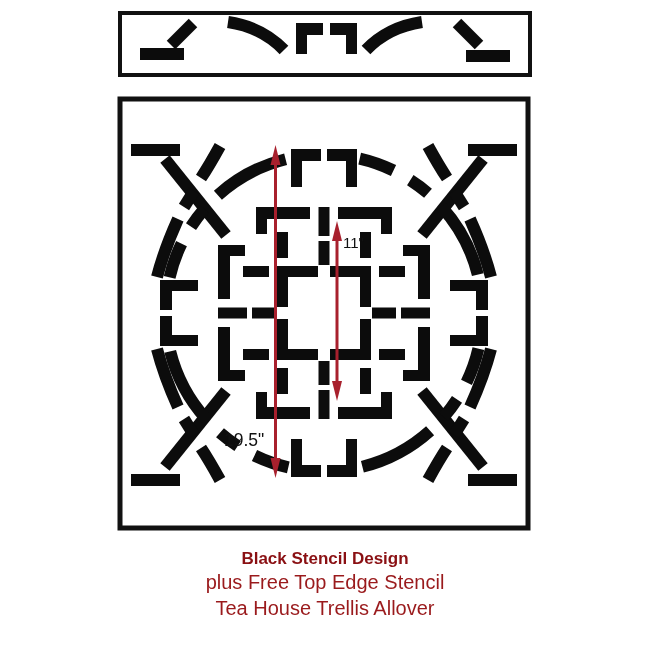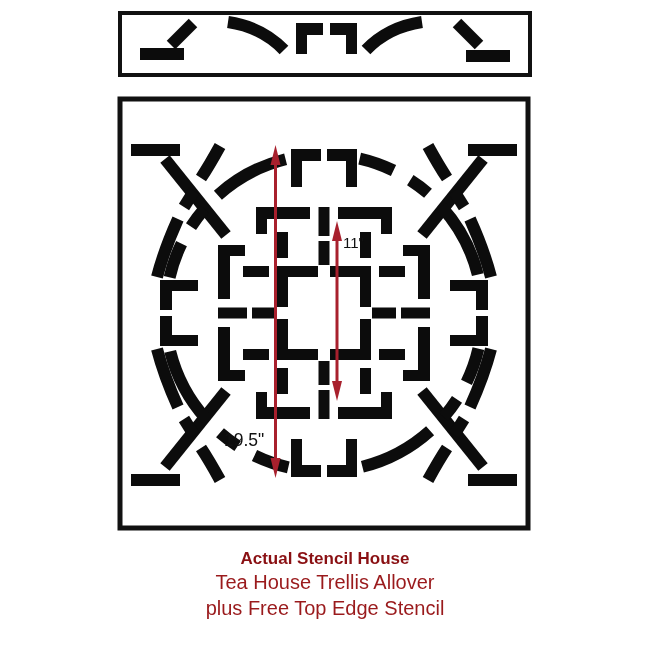--- a/index.html
+++ b/index.html
@@ -178,18 +178,18 @@
 
   <g>
     <line class="dim-line" x1="337" y1="236" x2="337" y2="386"></line>
     <polygon class="dim-head" points="337,221 332,241 342,241"></polygon>
     <polygon class="dim-head" points="337,401 332,381 342,381"></polygon>
     <text class="dim-label" x="343" y="248" font-size="15">11"</text>
   </g>
 </svg>
 
   <div class="caption">
-    <div class="cap-bold">Actual Stencil House</div>
+    <div class="cap-bold">Black Stencil Design</div>
+    <div class="cap-reg">plus Free Top Edge Stencil</div>
     <div class="cap-reg">Tea House Trellis Allover</div>
-    <div class="cap-reg">plus Free Top Edge Stencil</div>
   </div>
 
 </div>
 
 </body></html>

